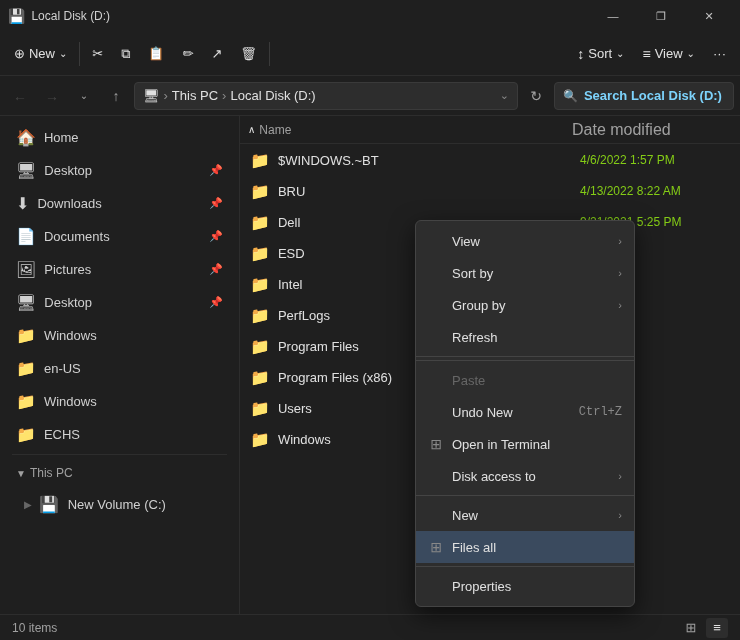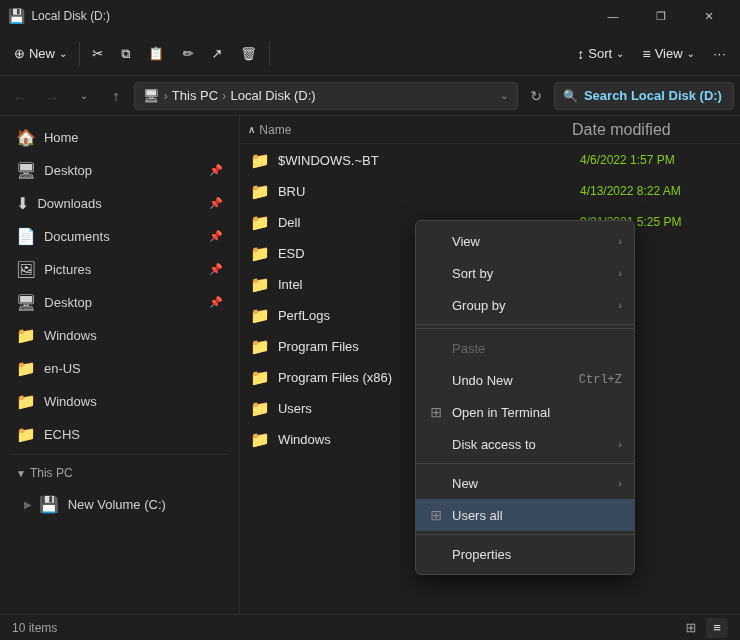--- a/index.html
+++ b/index.html
@@ -563,20 +563,24 @@
   <div class="ctx-item">
     <span class="ctx-icon"></span>
     <span>Sort by</span>
     <span class="ctx-arrow">›</span>
   </div>
   <div class="ctx-item">
     <span class="ctx-icon"></span>
     <span>Group by</span>
     <span class="ctx-arrow">›</span>
   </div>
+  <div class="ctx-item">
+    <span class="ctx-icon"></span>
+    <span>Refresh</span>
+  </div>
   <div class="ctx-separator"></div>
   <div class="ctx-separator"></div>
   <div class="ctx-item disabled">
     <span class="ctx-icon"></span>
     <span>Paste</span>
   </div>
   <div class="ctx-item">
     <span class="ctx-icon"></span>
     <span>Undo New</span>
     <span class="ctx-shortcut">Ctrl+Z</span>
@@ -591,21 +595,21 @@
     <span class="ctx-arrow">›</span>
   </div>
   <div class="ctx-separator"></div>
   <div class="ctx-item">
     <span class="ctx-icon"></span>
     <span>New</span>
     <span class="ctx-arrow">›</span>
   </div>
   <div class="ctx-item selected">
     <span class="ctx-icon">⊞</span>
-    <span>Users all</span>
+    <span>Files all</span>
   </div>
   <div class="ctx-separator"></div>
   <div class="ctx-item">
     <span class="ctx-icon"></span>
     <span>Properties</span>
   </div>
 </div>
 
 <div class="cursor-indicator">
   <div class="cursor-arrow"></div>

